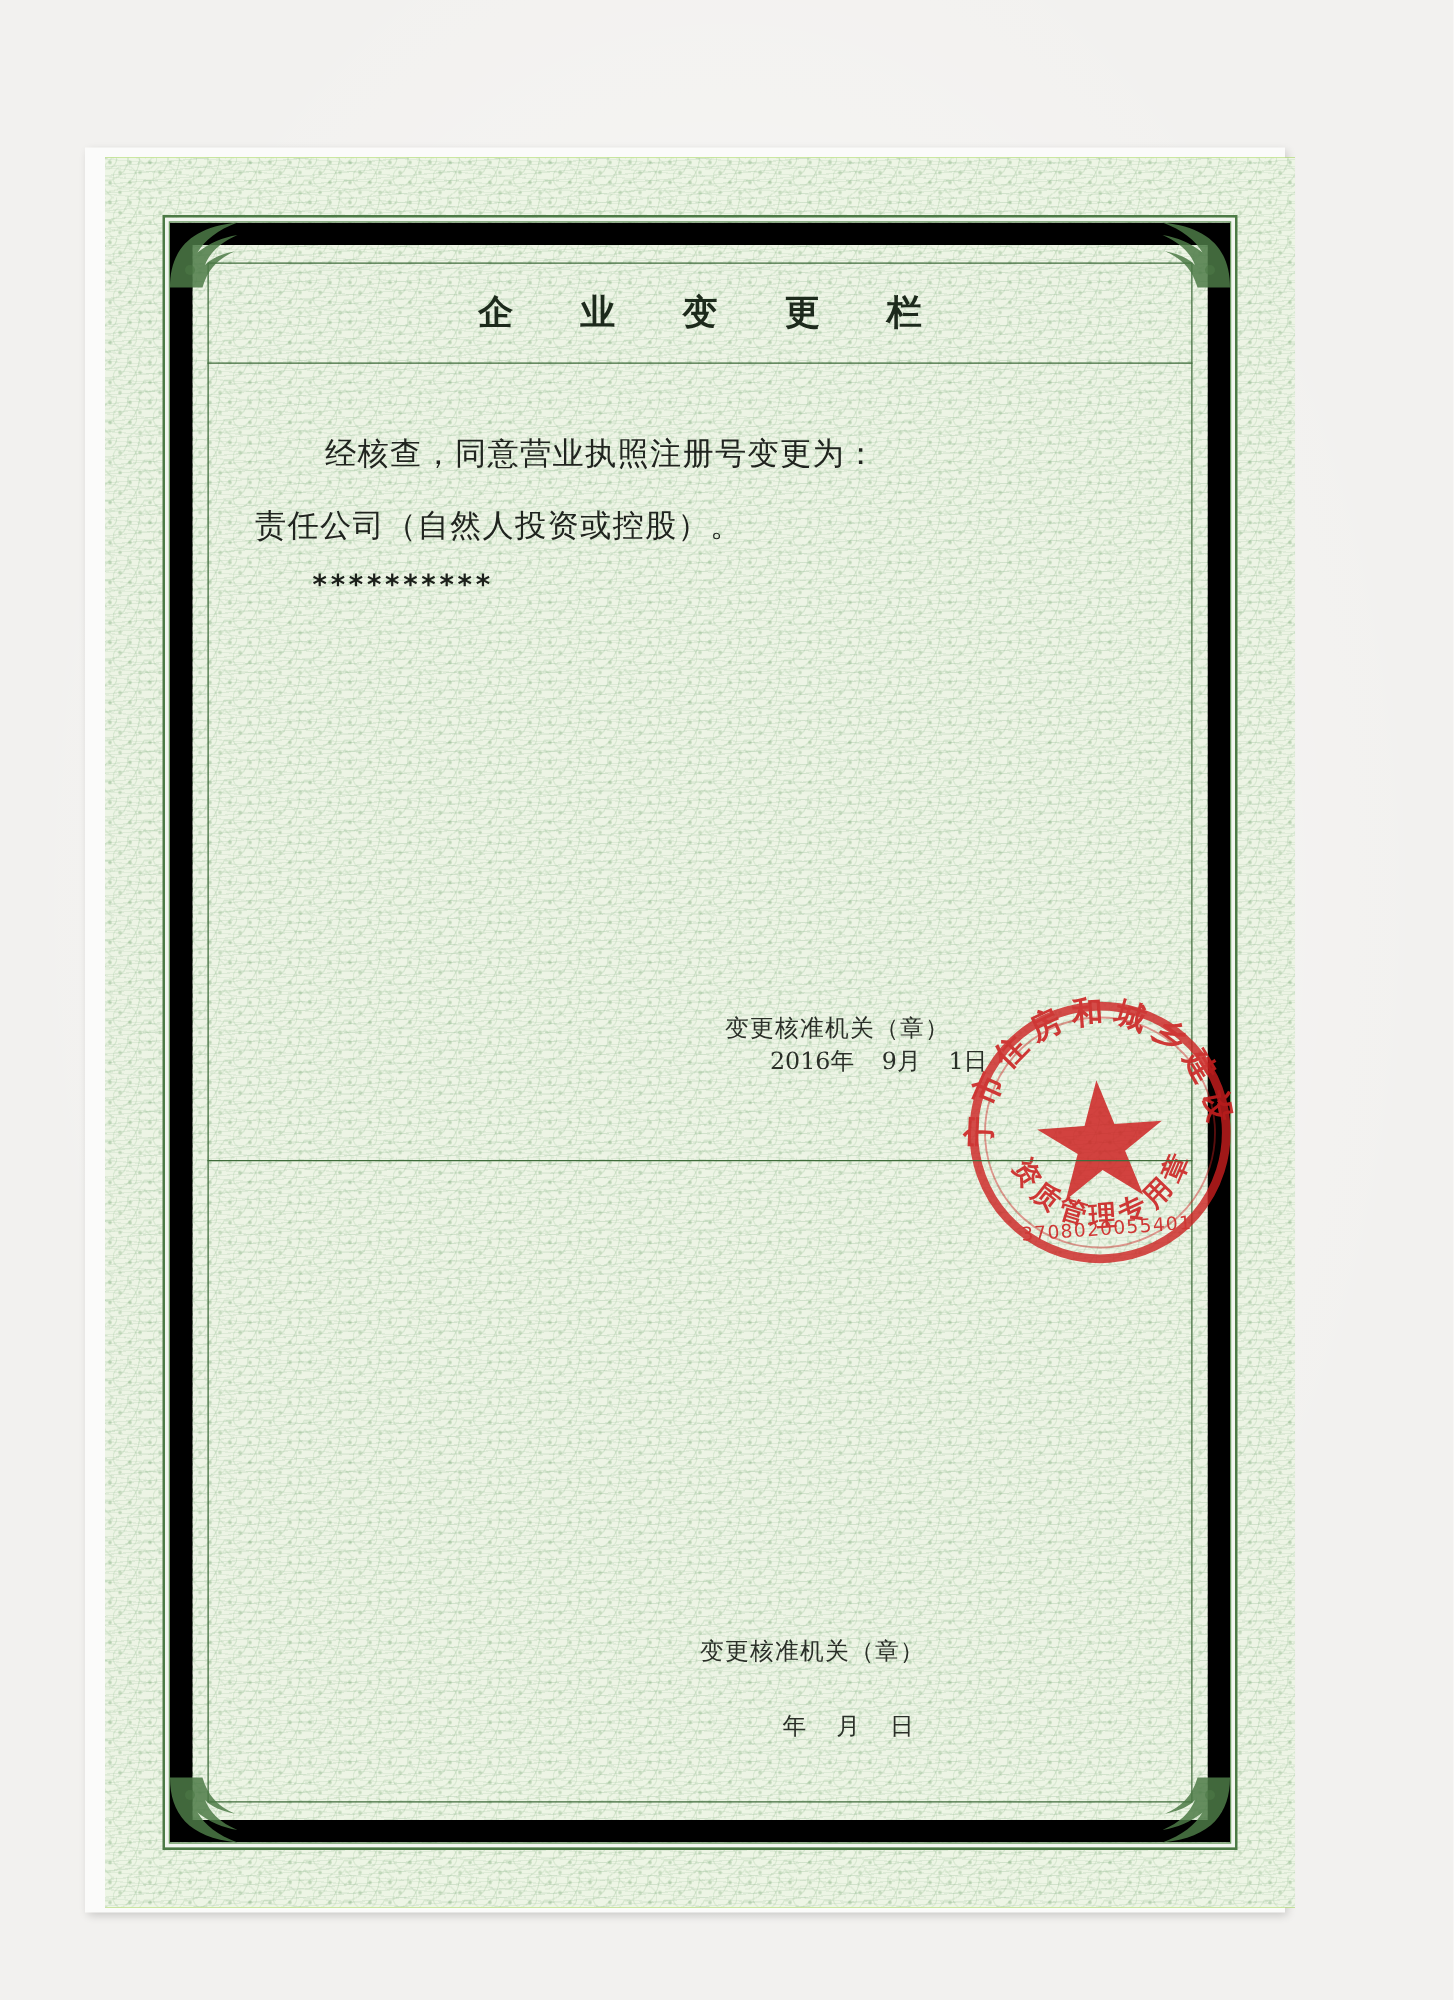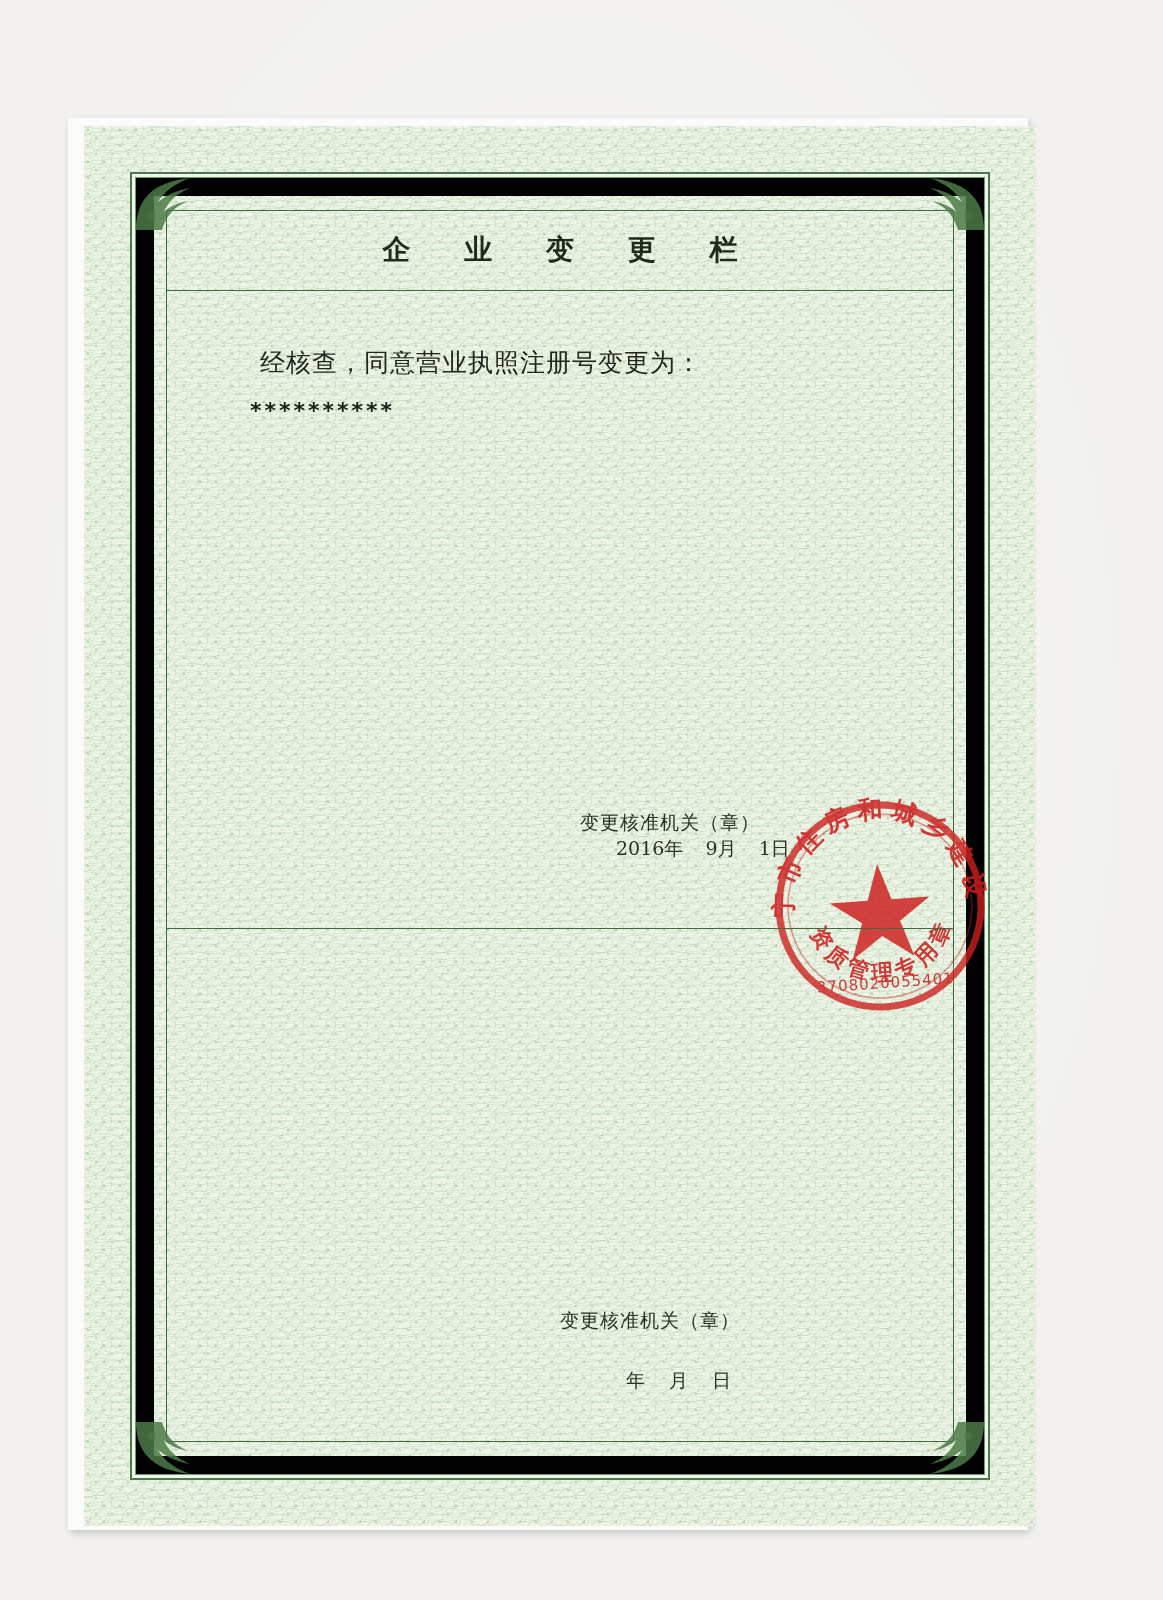--- a/index.html
+++ b/index.html
@@ -281,20 +281,21 @@
   </div>
 
   <div class="content">
 
     <div class="title-row">
       <div class="title-text">企 业 变 更 栏</div>
     </div>
 
     <div class="body-block">
       <div class="body-line indent">经核查，同意营业执照注册号变更为：</div>
+      <div class="body-line">责任公司（自然人投资或控股）。</div>
       <div class="asterisks">**********</div>
     </div>
 
     <div class="sign-block-1">
       <div class="sign-label">变更核准机关（章）</div>
       <div class="sign-date">
         <span class="num">2016</span><span>年</span>&nbsp;&nbsp;
         <span class="num">9</span><span>月</span>&nbsp;&nbsp;
         <span class="num">1</span><span>日</span>
       </div>

